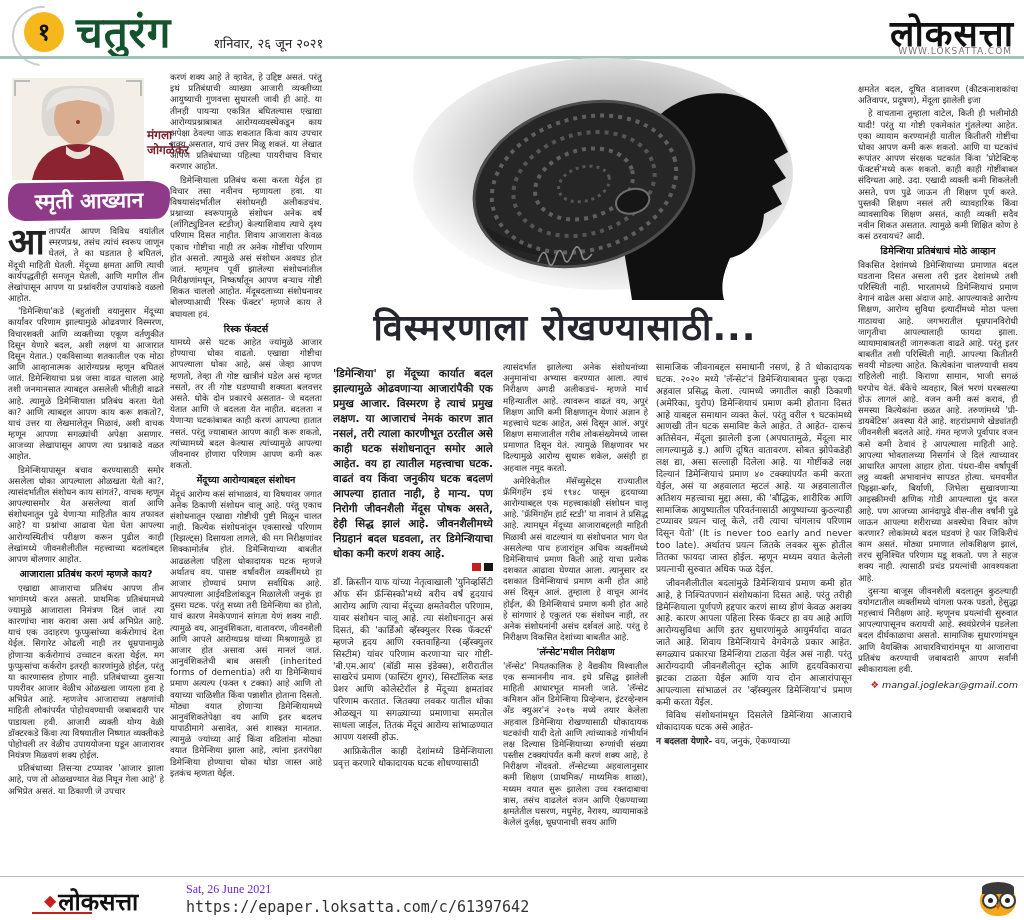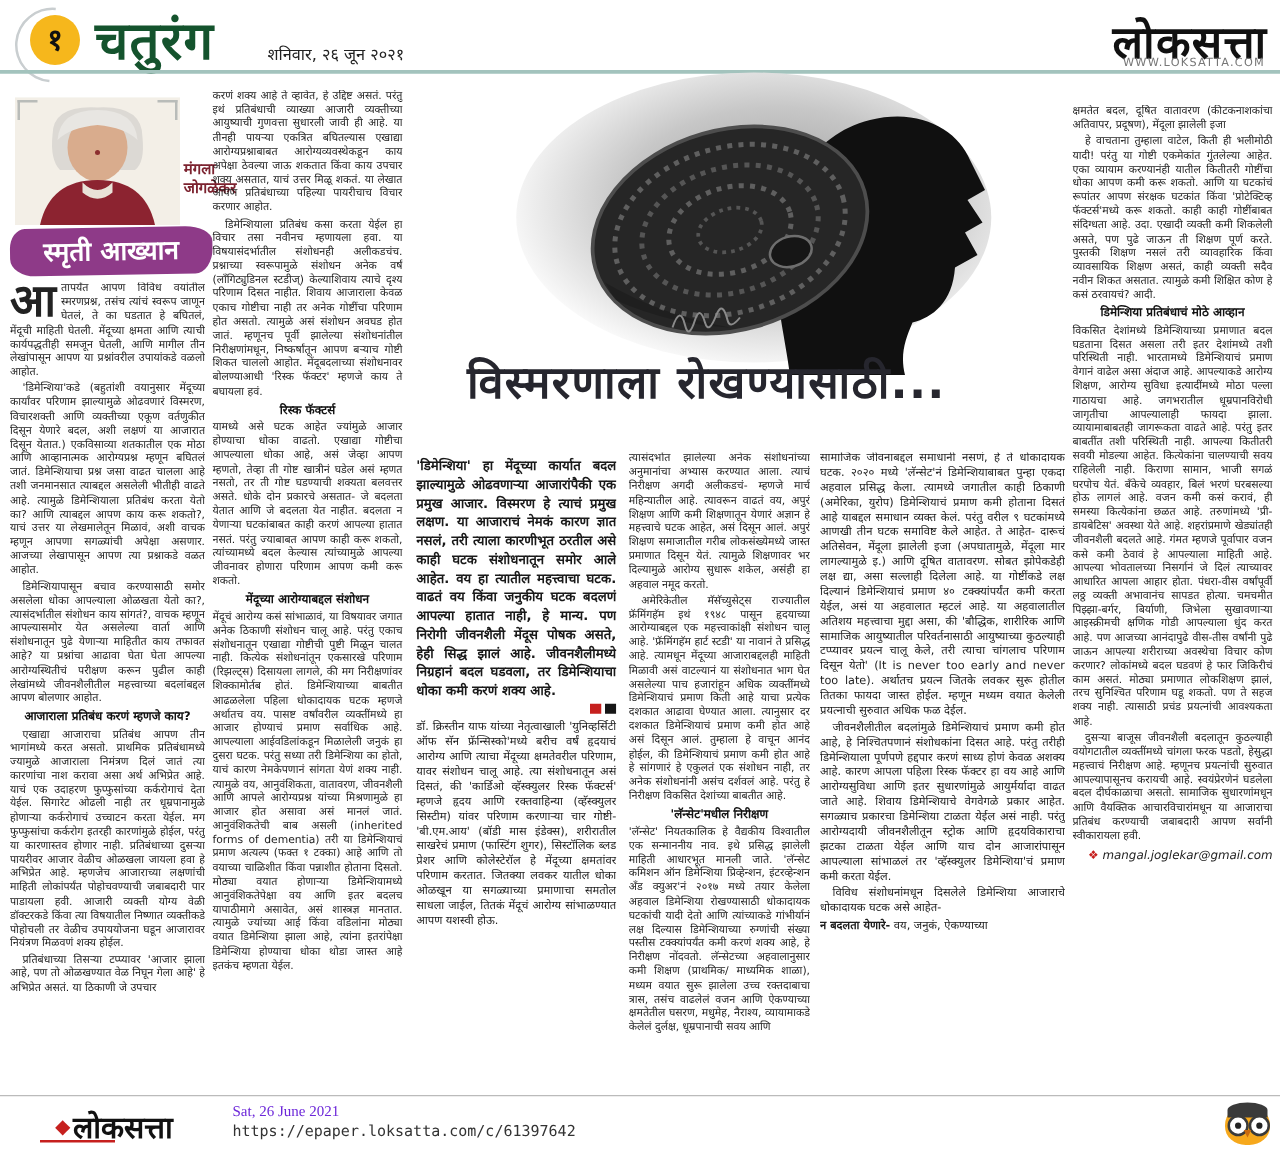--- a/index.html
+++ b/index.html
@@ -22,21 +22,21 @@
   #photo .tl{left:2px;top:2px;border-left-width:2px;border-top-width:2px;}
   #photo .tr{right:2px;top:2px;border-right-width:2px;border-top-width:2px;}
   #author-name{position:absolute;left:147px;top:128px;width:48px;font-size:12px;font-weight:bold;
                color:#7c2330;line-height:1.25;}
   #section-banner{position:absolute;left:8px;top:182px;width:162px;height:38px;background:#8e3a88;
                   border-radius:12px 22px 14px 20px / 16px 12px 20px 14px;transform:rotate(-1deg);
                   color:#fff;font-size:21px;font-weight:bold;text-align:center;line-height:38px;}
   
   #illus{position:absolute;left:388px;top:56px;width:412px;height:244px;}
   
-  #headline{position:absolute;left:322px;top:280px;width:486px;text-align:center;
+  #headline{position:absolute;left:322px;top:302px;width:486px;text-align:center;
             font-size:36px;font-weight:bold;color:#26262e;letter-spacing:1px;}
   
   .col{position:absolute;font-size:9px;line-height:1.32;text-align:justify;overflow:hidden;color:#1d1d1d;}
   .col p{margin:0 0 2px 0;text-indent:10px;}
   .col p.ni{text-indent:0;}
   .col .subhead{font-weight:bold;text-align:center;margin:3px 0 2px 0;font-size:9.5px;color:#111;}
   .col .drop{float:left;font-size:36px;line-height:30px;font-weight:bold;margin:1px 4px 0 0;color:#222;}
   .col .blead{font-weight:bold;}
   #col1{left:8px;top:226px;width:156px;height:648px;font-size:8.6px;line-height:1.3;}
   #col2{left:170px;top:62px;width:152px;height:812px;font-size:8.6px;line-height:1.3;margin-top:10px;}
@@ -52,21 +52,21 @@
   .sig{text-align:right;font-style:italic;font-size:9.5px;margin-top:4px;color:#222;}
   .sig .diamond{color:#c6201e;font-style:normal;margin-right:3px;}
   
   #ftr-rule{position:absolute;left:0;top:876px;width:1024px;height:1px;background:#bbb;}
   #ftr-logo{position:absolute;left:14px;top:884px;font-size:24px;font-weight:bold;color:#111;margin-left:30px;}
   #ftr-logo .diamond{color:#c6201e;font-size:16px;vertical-align:4px;margin-right:2px;}
   #ftr-logo-underline{position:absolute;left:32px;top:912px;width:60px;height:2px;background:#c6201e;}
   #ftr-date{position:absolute;left:186px;top:882px;font-family:Liberation Serif, serif;
             font-size:12px;color:#6d28d9;}
   #ftr-url{position:absolute;left:186px;top:898px;font-family:"DejaVu Sans Mono","Liberation Mono",monospace;
-           font-size:12px;color:#333;text-decoration:none;}
+           font-size:15px;color:#333;text-decoration:none;}
   
   #owl{position:absolute;right:8px;top:880px;width:36px;height:36px;}
   #owl .head{position:absolute;left:0;top:4px;width:36px;height:32px;background:#f6a81c;border-radius:50% 50% 46% 46%;}
   #owl .cap{position:absolute;left:2px;top:2px;width:32px;height:12px;background:#3a3a3a;border-radius:50% 50% 0 0;}
   #owl .eye{position:absolute;top:12px;width:13px;height:13px;background:#fff;border:2px solid #3a3a3a;border-radius:50%;}
   #owl .eye.l{left:2px;} #owl .eye.r{left:19px;}
   #owl .pupil{position:absolute;left:4px;top:4px;width:5px;height:5px;background:#222;border-radius:50%;}
   #owl .beak{position:absolute;left:15px;top:24px;width:0;height:0;border-left:3px solid transparent;
              border-right:3px solid transparent;border-top:6px solid #c96a10;}
 </style>
@@ -145,20 +145,21 @@
       <p class="ni">यामध्ये असे घटक आहेत ज्यांमुळे आजार होण्याचा धोका वाढतो. एखाद्या गोष्टीचा आपल्याला धोका आहे, असं जेव्हा आपण म्हणतो, तेव्हा ती गोष्ट खात्रीनं घडेल असं म्हणत नसतो, तर ती गोष्ट घडण्याची शक्यता बलवत्तर असते. धोके दोन प्रकारचे असतात- जे बदलता येतात आणि जे बदलता येत नाहीत. बदलता न येणाऱ्या घटकांबाबत काही करणं आपल्या हातात नसतं. परंतु ज्याबाबत आपण काही करू शकतो, त्यांच्यामध्ये बदल केल्यास त्यांच्यामुळे आपल्या जीवनावर होणारा परिणाम आपण कमी करू शकतो.</p>
       <div class="subhead">मेंदूच्या आरोग्याबद्दल संशोधन</div>
       <p class="ni">मेंदूचं आरोग्य कसं सांभाळावं, या विषयावर जगात अनेक ठिकाणी संशोधन चालू आहे. परंतु एकाच संशोधनातून एखाद्या गोष्टीची पुष्टी मिळून चालत नाही. कित्येक संशोधनांतून एकसारखे परिणाम (रिझल्ट्स) दिसायला लागले, की मग निरीक्षणांवर शिक्कामोर्तब होतं. डिमेन्शियाच्या बाबतीत आढळलेला पहिला धोकादायक घटक म्हणजे अर्थातच वय. पासष्ट वर्षांवरील व्यक्तींमध्ये हा आजार होण्याचं प्रमाण सर्वाधिक आहे. आपल्याला आईवडिलांकडून मिळालेली जनुकं हा दुसरा घटक. परंतु सध्या तरी डिमेन्शिया का होतो, याचं कारण नेमकेपणानं सांगता येणं शक्य नाही. त्यामुळे वय, आनुवंशिकता, वातावरण, जीवनशैली आणि आपले आरोग्यप्रश्न यांच्या मिश्रणामुळे हा आजार होत असावा असं मानलं जातं. आनुवंशिकतेची बाब असली (inherited forms of dementia) तरी या डिमेन्शियाचं प्रमाण अत्यल्प (फक्त १ टक्का) आहे आणि तो वयाच्या चाळिशीत किंवा पन्नाशीत होताना दिसतो. मोठ्या वयात होणाऱ्या डिमेन्शियामध्ये आनुवंशिकतेपेक्षा वय आणि इतर बदलच यापाठीमागे असावेत, असं शास्त्रज्ञ मानतात. त्यामुळे ज्यांच्या आई किंवा वडिलांना मोठ्या वयात डिमेन्शिया झाला आहे, त्यांना इतरांपेक्षा डिमेन्शिया होण्याचा धोका थोडा जास्त आहे इतकंच म्हणता येईल.</p>
     </div>
   <div id="col3" class="col">
       <div class="lead">
         <p>'डिमेन्शिया' हा मेंदूच्या कार्यात बदल झाल्यामुळे ओढवणाऱ्या आजारांपैकी एक प्रमुख आजार. विस्मरण हे त्याचं प्रमुख लक्षण. या आजाराचं नेमकं कारण ज्ञात नसलं, तरी त्याला कारणीभूत ठरतील असे काही घटक संशोधनातून समोर आले आहेत. वय हा त्यातील महत्त्वाचा घटक. वाढतं वय किंवा जनुकीय घटक बदलणं आपल्या हातात नाही, हे मान्य. पण निरोगी जीवनशैली मेंदूस पोषक असते, हेही सिद्ध झालं आहे. जीवनशैलीमध्ये निग्रहानं बदल घडवला, तर डिमेन्शियाचा धोका कमी करणं शक्य आहे.</p>
       </div>
       <div class="endmark"><span class="sq-red"></span><span class="sq-black"></span></div>
       <p class="ni">डॉ. क्रिस्तीन याफ यांच्या नेतृत्वाखाली 'युनिव्हर्सिटी ऑफ सॅन फ्रॅन्सिस्को'मध्ये बरीच वर्षं हृदयाचं आरोग्य आणि त्याचा मेंदूच्या क्षमतेवरील परिणाम, यावर संशोधन चालू आहे. त्या संशोधनातून असं दिसतं, की 'कार्डिओ व्हॅस्क्युलर रिस्क फॅक्टर्स' म्हणजे हृदय आणि रक्तवाहिन्या (व्हॅस्क्युलर सिस्टीम) यांवर परिणाम करणाऱ्या चार गोष्टी- 'बी.एम.आय' (बॉडी मास इंडेक्स), शरीरातील साखरेचं प्रमाण (फास्टिंग शुगर), सिस्टॉलिक ब्लड प्रेशर आणि कोलेस्टेरॉल हे मेंदूच्या क्षमतांवर परिणाम करतात. जितक्या लवकर यातील धोका ओळखून या सगळ्याच्या प्रमाणाचा समतोल साधला जाईल, तितकं मेंदूचं आरोग्य सांभाळण्यात आपण यशस्वी होऊ.</p>
+      <p>आफ्रिकेतील काही देशांमध्ये डिमेन्शियाला प्रवृत्त करणारे धोकादायक घटक शोधण्यासाठी</p>
     </div>
   <div id="col5" class="col">
       <p class="ni">त्यासंदर्भात झालेल्या अनेक संशोधनांच्या अनुमानांचा अभ्यास करण्यात आला. त्याचं निरीक्षण अगदी अलीकडचं- म्हणजे मार्च महिन्यातील आहे. त्यावरून वाढतं वय, अपुरं शिक्षण आणि कमी शिक्षणातून येणारं अज्ञान हे महत्त्वाचे घटक आहेत, असं दिसून आलं. अपुरं शिक्षण समाजातील गरीब लोकसंख्येमध्ये जास्त प्रमाणात दिसून येतं. त्यामुळे शिक्षणावर भर दिल्यामुळे आरोग्य सुधारू शकेल, असंही हा अहवाल नमूद करतो.</p>
       <p>अमेरिकेतील मॅसॅच्युसेट्स राज्यातील फ्रॅमिंगहॅम इथं १९४८ पासून हृदयाच्या आरोग्याबद्दल एक महत्त्वाकांक्षी संशोधन चालू आहे. 'फ्रॅमिंगहॅम हार्ट स्टडी' या नावानं ते प्रसिद्ध आहे. त्यामधून मेंदूच्या आजाराबद्दलही माहिती मिळावी असं वाटल्यानं या संशोधनात भाग घेत असलेल्या पाच हजारांहून अधिक व्यक्तींमध्ये डिमेन्शियाचं प्रमाण किती आहे याचा प्रत्येक दशकात आढावा घेण्यात आला. त्यानुसार दर दशकात डिमेन्शियाचं प्रमाण कमी होत आहे असं दिसून आलं. तुम्हाला हे वाचून आनंद होईल, की डिमेन्शियाचं प्रमाण कमी होत आहे हे सांगणारं हे एकुलतं एक संशोधन नाही, तर अनेक संशोधनांनी असंच दर्शवलं आहे. परंतु हे निरीक्षण विकसित देशांच्या बाबतीत आहे.</p>
       <div class="subhead">'लॅन्सेट'मधील निरीक्षण</div>
       <p class="ni">'लॅन्सेट' नियतकालिक हे वैद्यकीय विश्वातील एक सन्माननीय नाव. इथे प्रसिद्ध झालेली माहिती आधारभूत मानली जाते. 'लॅन्सेट कमिशन ऑन डिमेन्शिया प्रिव्हेन्शन, इंटरव्हेन्शन अँड क्युअर'नं २०१७ मध्ये तयार केलेला अहवाल डिमेन्शिया रोखण्यासाठी धोकादायक घटकांची यादी देतो आणि त्यांच्याकडे गांभीर्यानं लक्ष दिल्यास डिमेन्शियाच्या रुग्णांची संख्या पस्तीस टक्क्यांपर्यंत कमी करणं शक्य आहे, हे निरीक्षण नोंदवतो. लॅन्सेटच्या अहवालानुसार कमी शिक्षण (प्राथमिक/ माध्यमिक शाळा), मध्यम वयात सुरू झालेला उच्च रक्तदाबाचा त्रास, तसंच वाढलेलं वजन आणि ऐकण्याच्या क्षमतेतील घसरण, मधुमेह, नैराश्य, व्यायामाकडे केलेलं दुर्लक्ष, धूम्रपानाची सवय आणि</p>
     </div>
   <div id="col6" class="col">
       <p class="ni">सामाजिक जीवनाबद्दल समाधानी नसणं, हे ते धोकादायक घटक. २०२० मध्ये 'लॅन्सेट'नं डिमेन्शियाबाबत पुन्हा एकदा अहवाल प्रसिद्ध केला. त्यामध्ये जगातील काही ठिकाणी (अमेरिका, युरोप) डिमेन्शियाचं प्रमाण कमी होताना दिसतं आहे याबद्दल समाधान व्यक्त केलं. परंतु वरील ९ घटकांमध्ये आणखी तीन घटक समाविष्ट केले आहेत. ते आहेत- दारूचं अतिसेवन, मेंदूला झालेली इजा (अपघातामुळे, मेंदूला मार लागल्यामुळे इ.) आणि दूषित वातावरण. सोबत झोपेकडेही लक्ष द्या, असा सल्लाही दिलेला आहे. या गोष्टींकडे लक्ष दिल्यानं डिमेन्शियाचं प्रमाण ४० टक्क्यांपर्यंत कमी करता येईल, असं या अहवालात म्हटलं आहे. या अहवालातील अतिशय महत्त्वाचा मुद्दा असा, की 'बौद्धिक, शारीरिक आणि सामाजिक आयुष्यातील परिवर्तनासाठी आयुष्याच्या कुठल्याही टप्प्यावर प्रयत्न चालू केले, तरी त्याचा चांगलाच परिणाम दिसून येतो' (It is never too early and never too late). अर्थातच प्रयत्न जितके लवकर सुरू होतील तितका फायदा जास्त होईल. म्हणून मध्यम वयात केलेली प्रयत्नाची सुरुवात अधिक फळ देईल.</p>
       <p>जीवनशैलीतील बदलांमुळे डिमेन्शियाचं प्रमाण कमी होत आहे, हे निश्चितपणानं संशोधकांना दिसत आहे. परंतु तरीही डिमेन्शियाला पूर्णपणे हद्दपार करणं साध्य होणं केवळ अशक्य आहे. कारण आपला पहिला रिस्क फॅक्टर हा वय आहे आणि आरोग्यसुविधा आणि इतर सुधारणांमुळे आयुर्मर्यादा वाढत जाते आहे. शिवाय डिमेन्शियाचे वेगवेगळे प्रकार आहेत. सगळ्याच प्रकारचा डिमेन्शिया टाळता येईल असं नाही. परंतु आरोग्यदायी जीवनशैलीतून स्ट्रोक आणि हृदयविकाराचा झटका टाळता येईल आणि याच दोन आजारांपासून आपल्याला सांभाळलं तर 'व्हॅस्क्युलर डिमेन्शिया'चं प्रमाण कमी करता येईल.</p>

